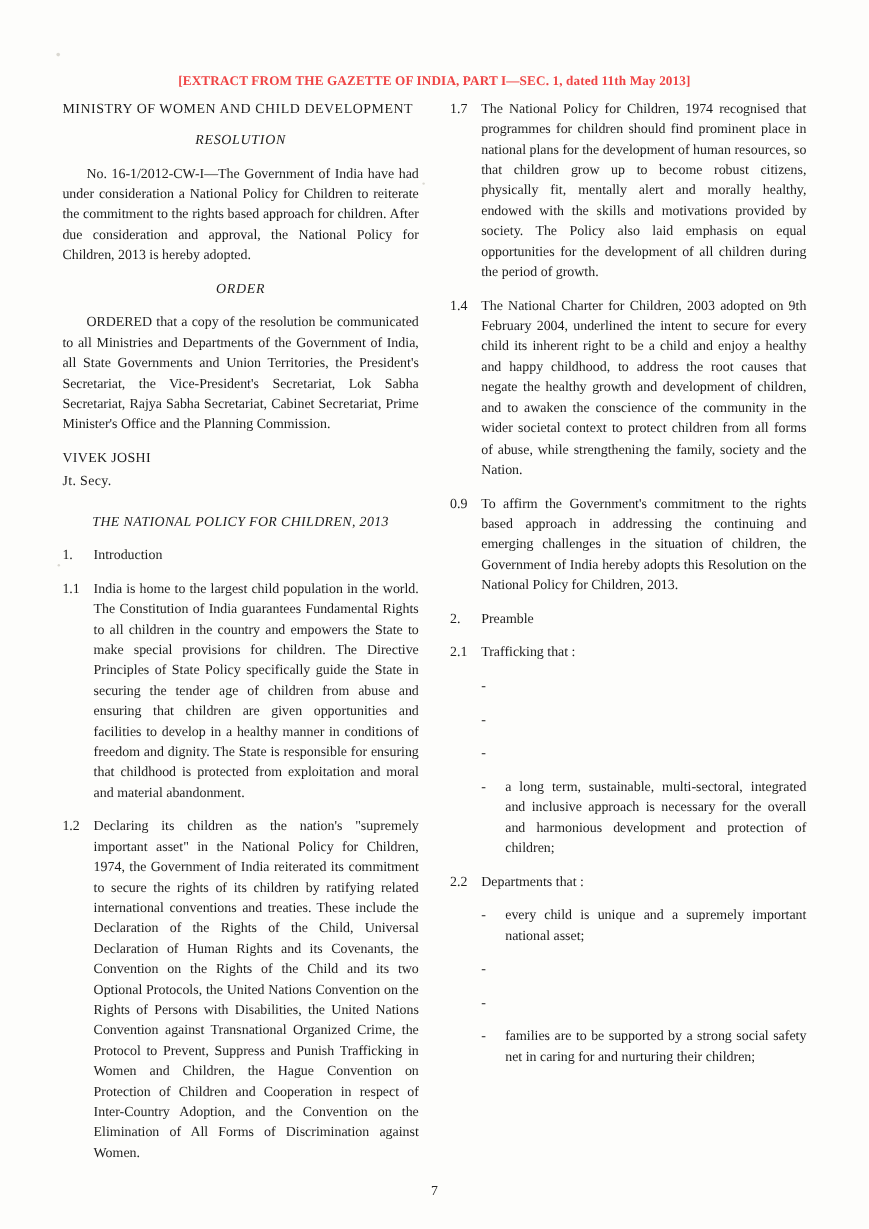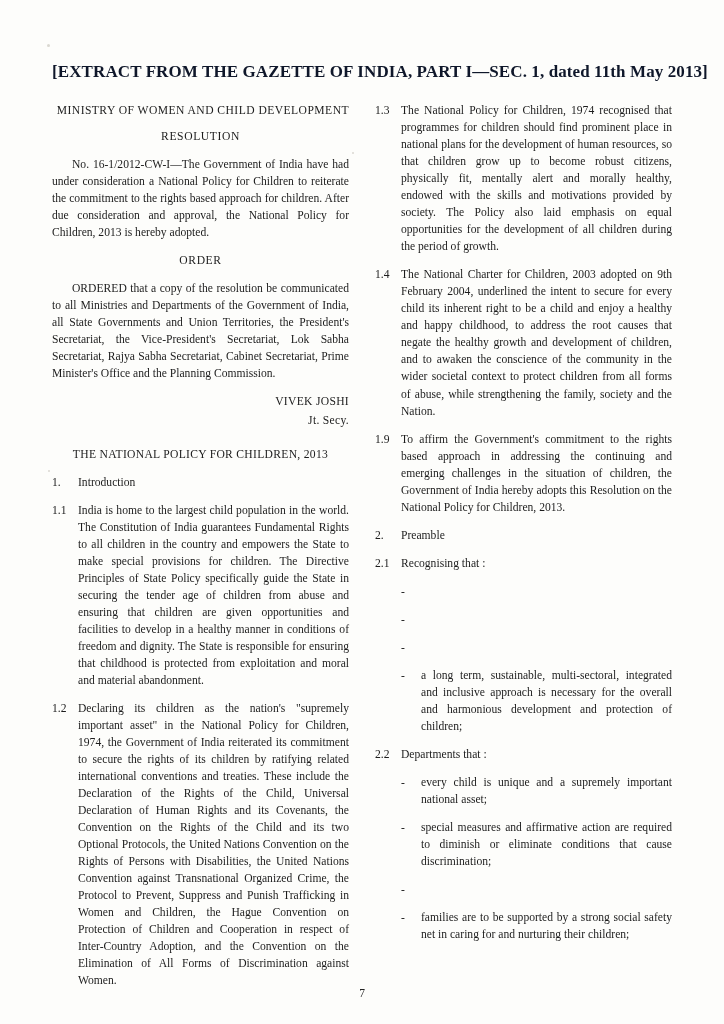--- a/index.html
+++ b/index.html
@@ -26,62 +26,64 @@
     position: absolute;
     left: 52px;
     top: 62px;
     width: 620px;
     height: 900px;
   }
   .doc-header {
     text-align: center;
     font-family: "Liberation Serif", serif;
     font-weight: bold;
-    font-size: 17px;
+    font-size: 11px;
     letter-spacing: 0.1px;
-    color: #0f172a;
-    margin-bottom: 20px;
+    color: #ef4444;
+    margin-bottom: 8px;
     white-space: nowrap;
   }
   .columns {
     display: flex;
     flex-direction: row;
     gap: 26px;
   }
   .col {
     width: 297px;
     font-size: 11.6px;
     line-height: 1.47;
     text-align: justify;
     color: #1c1c1c;
   }
   .ctr {
-    text-align: right;
+    text-align: left;
   }
   p {
     margin: 0 0 11px 0;
   }
   .tight {
     margin-bottom: 7px;
   }
   .spaced-caps {
     letter-spacing: 0.45px;
   }
   .indent {
     text-indent: 20px;
   }
   .heading-center {
     text-align: center;
     margin: 9px 0 11px 0;
     letter-spacing: 0.6px;
+    font-style: italic;
   }
   .section-head {
     margin: 16px 0 11px 0;
     text-align: center;
     letter-spacing: 0.3px;
+    font-style: italic;
   }
   .num-item {
     display: flex;
     flex-direction: row;
     margin-bottom: 11px;
   }
   .num-item .num {
     width: 26px;
     flex: 0 0 26px;
   }
@@ -101,21 +103,21 @@
   }
   .bullet .dash {
     width: 20px;
     flex: 0 0 20px;
   }
   .bullet .btext {
     flex: 1 1 auto;
     text-align: justify;
   }
   .signature {
-    text-align: right;
+    text-align: left;
     margin-top: 2px;
     margin-bottom: 2px;
     letter-spacing: 0.3px;
   }
   .page-number {
     position: absolute;
     left: 0;
     right: 0;
     top: 925px;
     text-align: center;
@@ -176,42 +178,42 @@
         <div class="num-item">
           <div class="num">1.2</div>
           <div class="body">Declaring its children as the nation's "supremely important asset" in the National Policy for Children, 1974, the Government of India reiterated its commitment to secure the rights of its children by ratifying related international conventions and treaties. These include the Declaration of the Rights of the Child, Universal Declaration of Human Rights and its Covenants, the Convention on the Rights of the Child and its two Optional Protocols, the United Nations Convention on the Rights of Persons with Disabilities, the United Nations Convention against Transnational Organized Crime, the Protocol to Prevent, Suppress and Punish Trafficking in Women and Children, the Hague Convention on Protection of Children and Cooperation in respect of Inter-Country Adoption, and the Convention on the Elimination of All Forms of Discrimination against Women.</div>
         </div>
 
       </div>
 
       <div class="col">
 
         <div class="num-item">
-          <div class="num">1.3</div>
+          <div class="num">1.7</div>
           <div class="body">The National Policy for Children, 1974 recognised that programmes for children should find prominent place in national plans for the development of human resources, so that children grow up to become robust citizens, physically fit, mentally alert and morally healthy, endowed with the skills and motivations provided by society. The Policy also laid emphasis on equal opportunities for the development of all children during the period of growth.</div>
         </div>
 
         <div class="num-item">
           <div class="num">1.4</div>
           <div class="body">The National Charter for Children, 2003 adopted on 9th February 2004, underlined the intent to secure for every child its inherent right to be a child and enjoy a healthy and happy childhood, to address the root causes that negate the healthy growth and development of children, and to awaken the conscience of the community in the wider societal context to protect children from all forms of abuse, while strengthening the family, society and the Nation.</div>
         </div>
 
         <div class="num-item">
-          <div class="num">1.9</div>
+          <div class="num">0.9</div>
           <div class="body">To affirm the Government's commitment to the rights based approach in addressing the continuing and emerging challenges in the situation of children, the Government of India hereby adopts this Resolution on the National Policy for Children, 2013.</div>
         </div>
 
         <div class="num-item">
           <div class="num">2.</div>
           <div class="body">Preamble</div>
         </div>
 
         <div class="num-item">
           <div class="num">2.1</div>
-          <div class="body">Recognising that :</div>
+          <div class="body">Trafficking that :</div>
         </div>
 
         <div class="bullet-list">
           <div class="bullet">
             <div class="dash">-</div>
           </div>
           <div class="bullet">
             <div class="dash">-</div>
           </div>
           <div class="bullet">
@@ -228,21 +230,20 @@
           <div class="body">Departments that :</div>
         </div>
 
         <div class="bullet-list">
           <div class="bullet">
             <div class="dash">-</div>
             <div class="btext">every child is unique and a supremely important national asset;</div>
           </div>
           <div class="bullet">
             <div class="dash">-</div>
-            <div class="btext">special measures and affirmative action are required to diminish or eliminate conditions that cause discrimination;</div>
           </div>
           <div class="bullet">
             <div class="dash">-</div>
           </div>
           <div class="bullet">
             <div class="dash">-</div>
             <div class="btext">families are to be supported by a strong social safety net in caring for and nurturing their children;</div>
           </div>
         </div>
 

